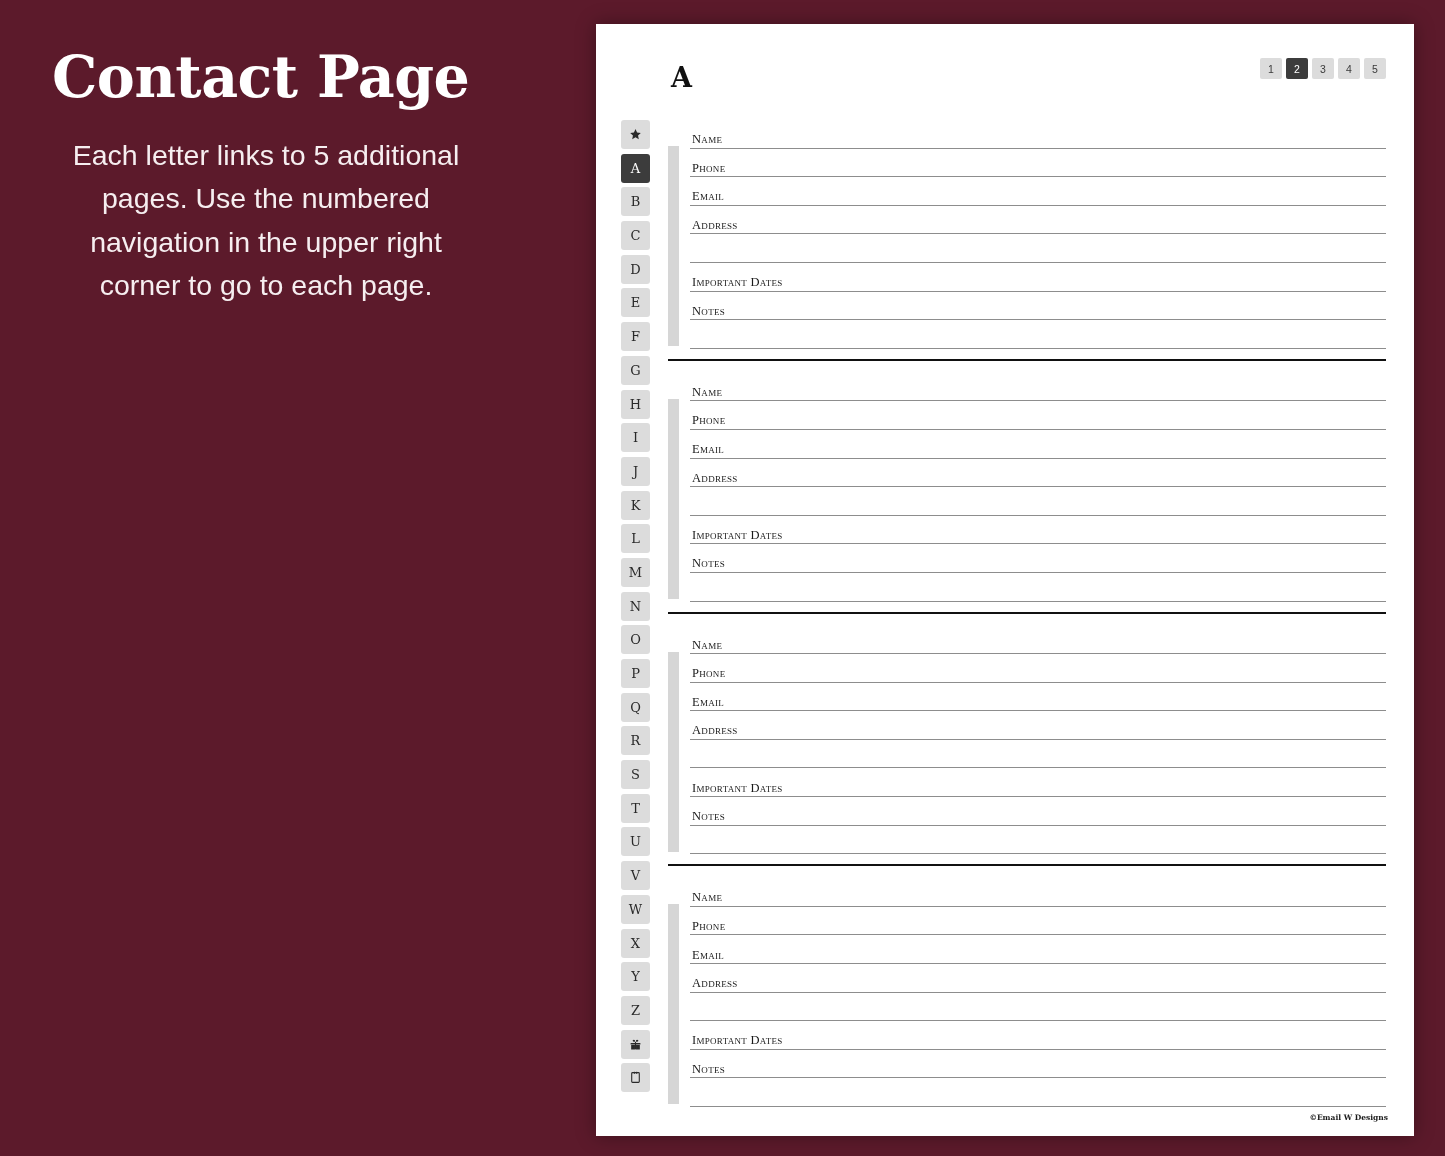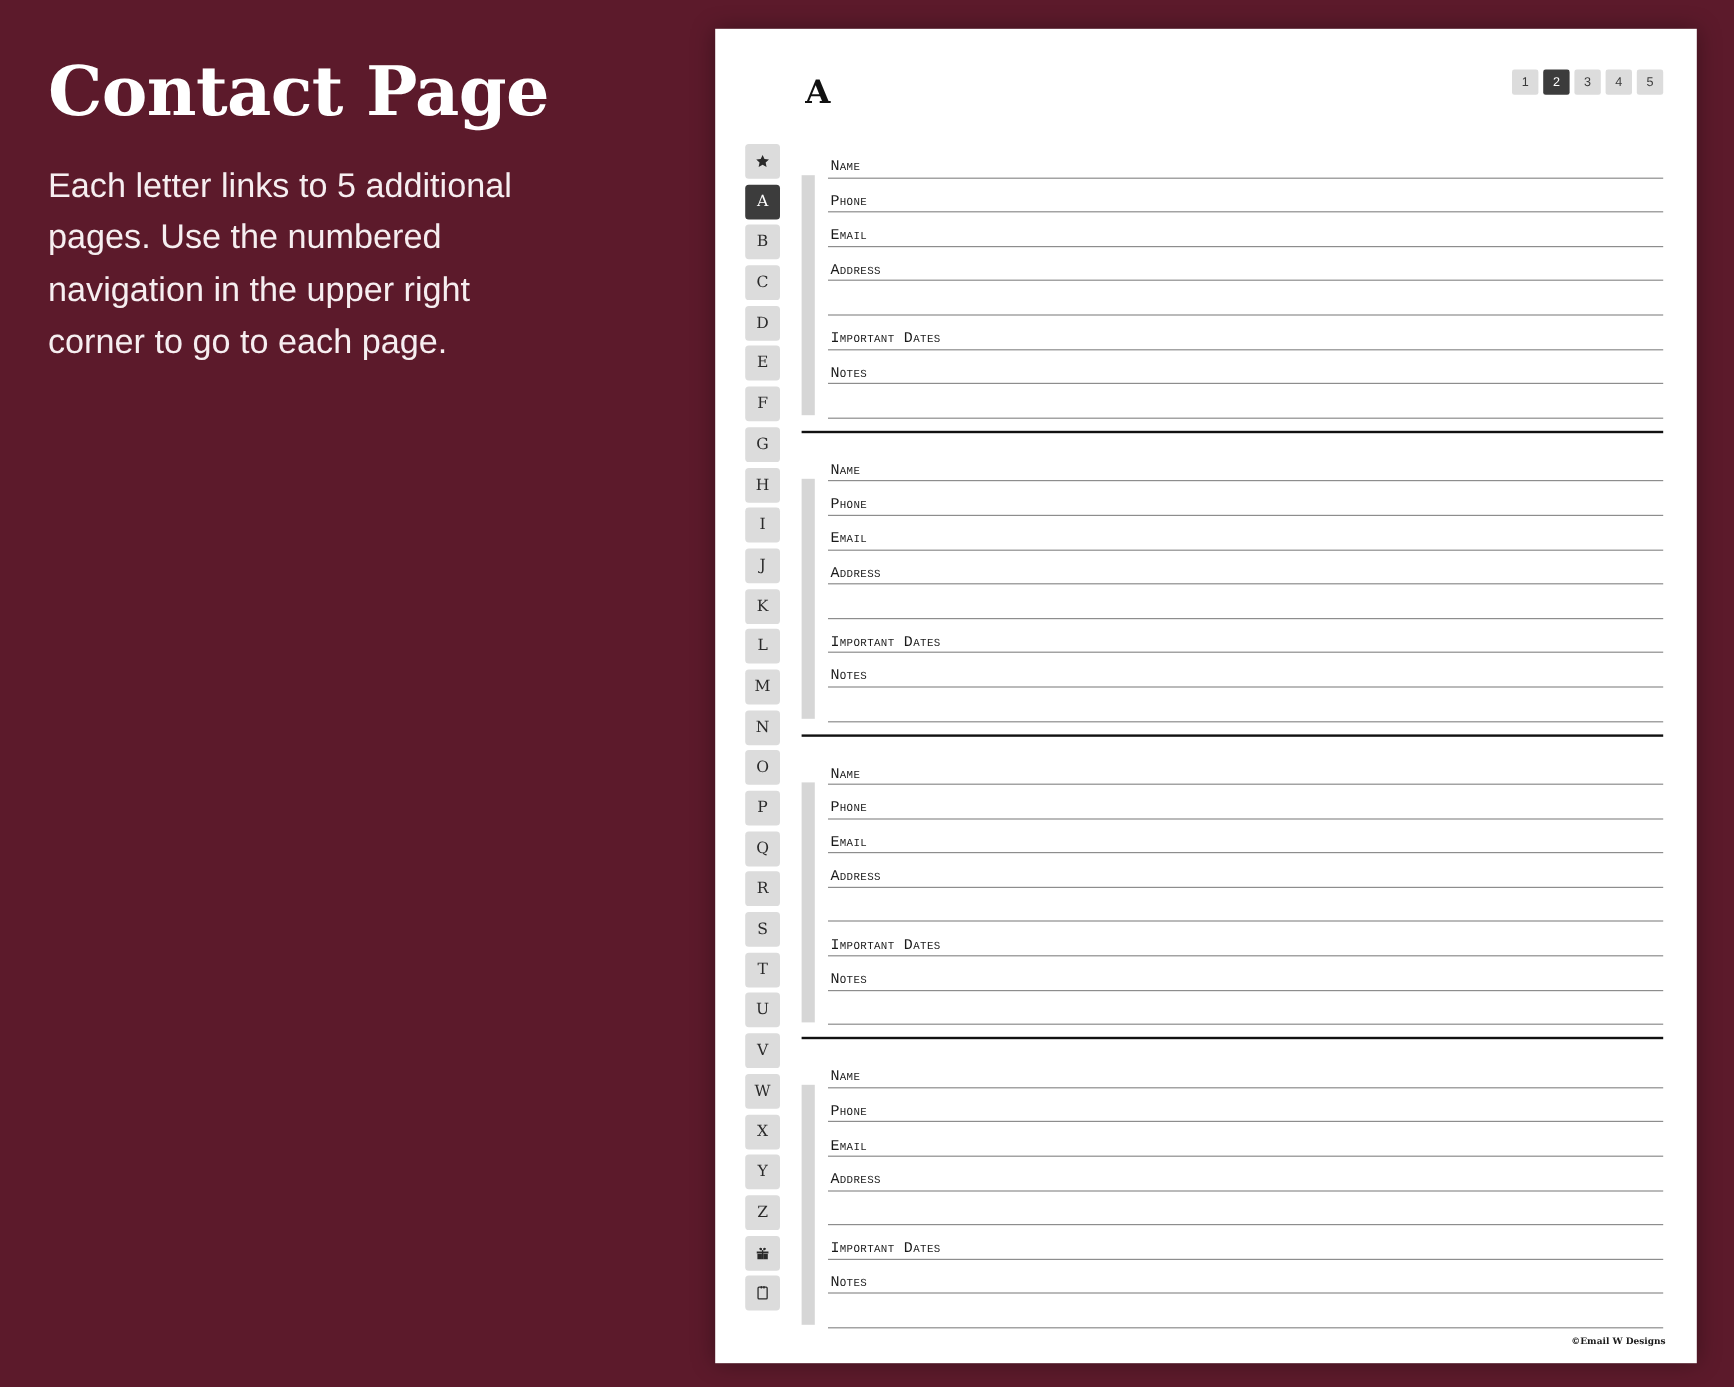--- a/index.html
+++ b/index.html
@@ -11,21 +11,21 @@
     height: 1156px;
     background: #5c1a2b;
     font-family: "Liberation Sans", sans-serif;
     overflow: hidden;
     position: relative;
   }
 
   
   .promo {
     position: absolute;
-    left: 0;
+    left: 12px;
     top: 0;
     width: 508px;
     height: 1156px;
     box-sizing: border-box;
     padding: 34px 40px;
     color: #ffffff;
   }
   .promo-title {
     font-family: "DejaVu Serif", serif;
     font-weight: bold;
@@ -35,20 +35,21 @@
     margin: 14px 0 0 0;
     color: #ffffff;
   }
   .promo-body {
     font-family: "Liberation Sans", sans-serif;
     font-size: 28.5px;
     line-height: 1.53;
     color: #f6eef0;
     max-width: 470px;
     font-weight: 400;
+    text-align: center;
   }
 
   
   .sheet {
     position: absolute;
     left: 596px;
     top: 24px;
     width: 818px;
     height: 1112px;
     background: #ffffff;
@@ -148,21 +149,21 @@
   }
   .field {
     position: relative;
     height: 27.6px;
     border-bottom: 1px solid #8d8d8d;
   }
   .field .lbl {
     position: absolute;
     left: 2px;
     bottom: 2px;
-    font-family: Liberation Mono, monospace;
+    font-family: Liberation Serif, serif;
     font-variant: small-caps;
     font-size: 12.5px;
     letter-spacing: 0.3px;
     color: #1a1a1a;
     line-height: 1;
   }
   .field.blank { }
   .divider {
     height: 0;
     border-top: 2.4px solid #111111;

